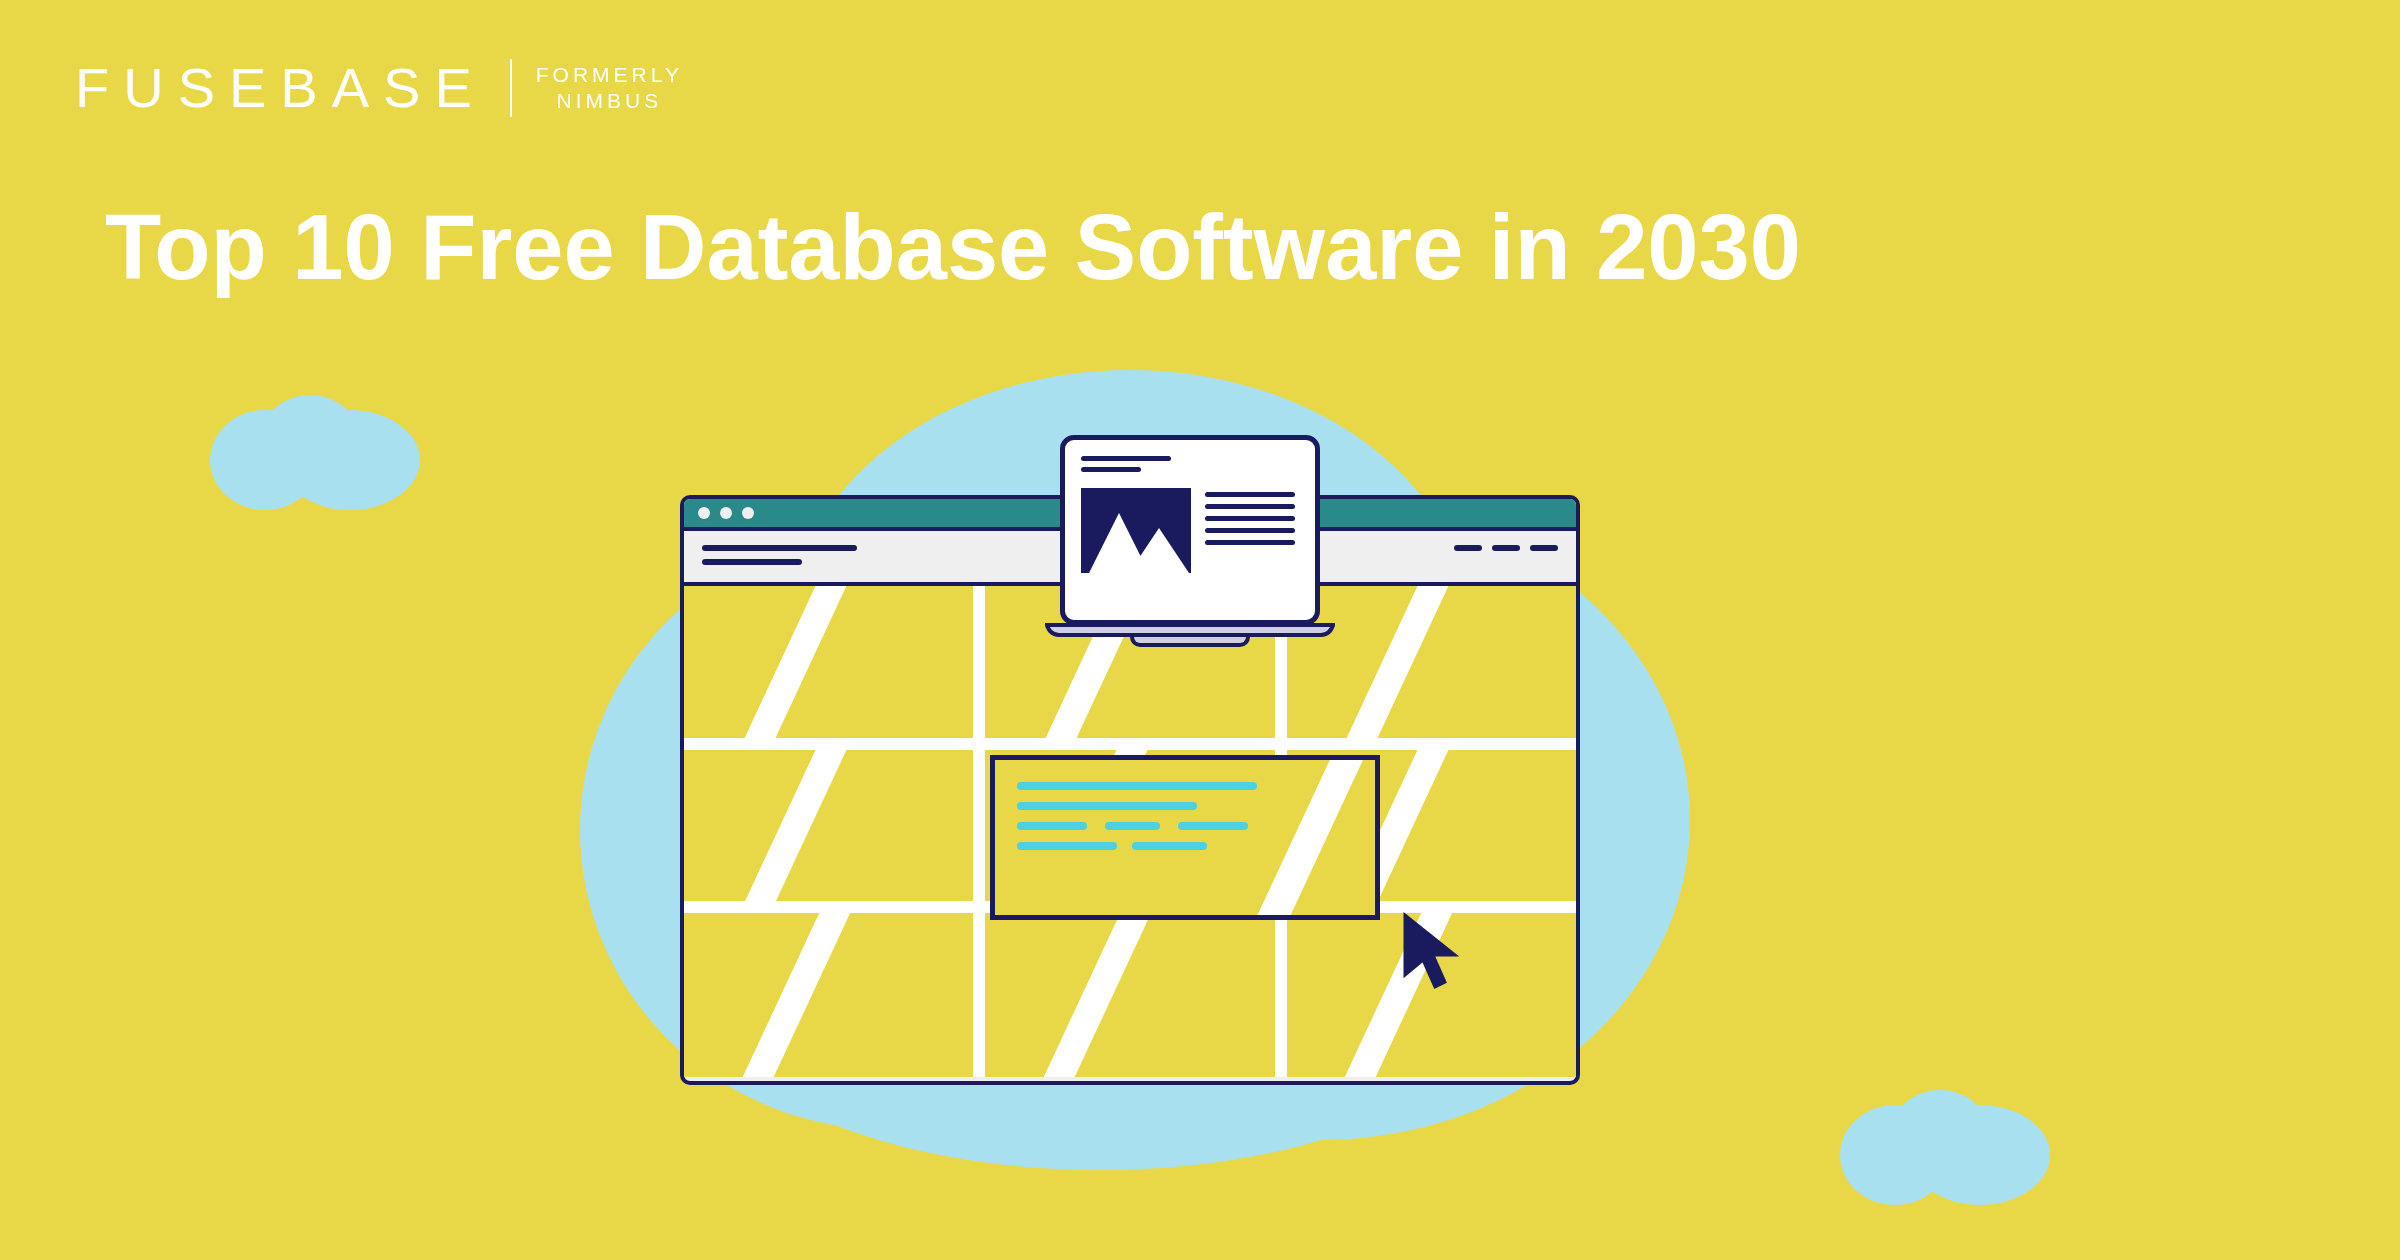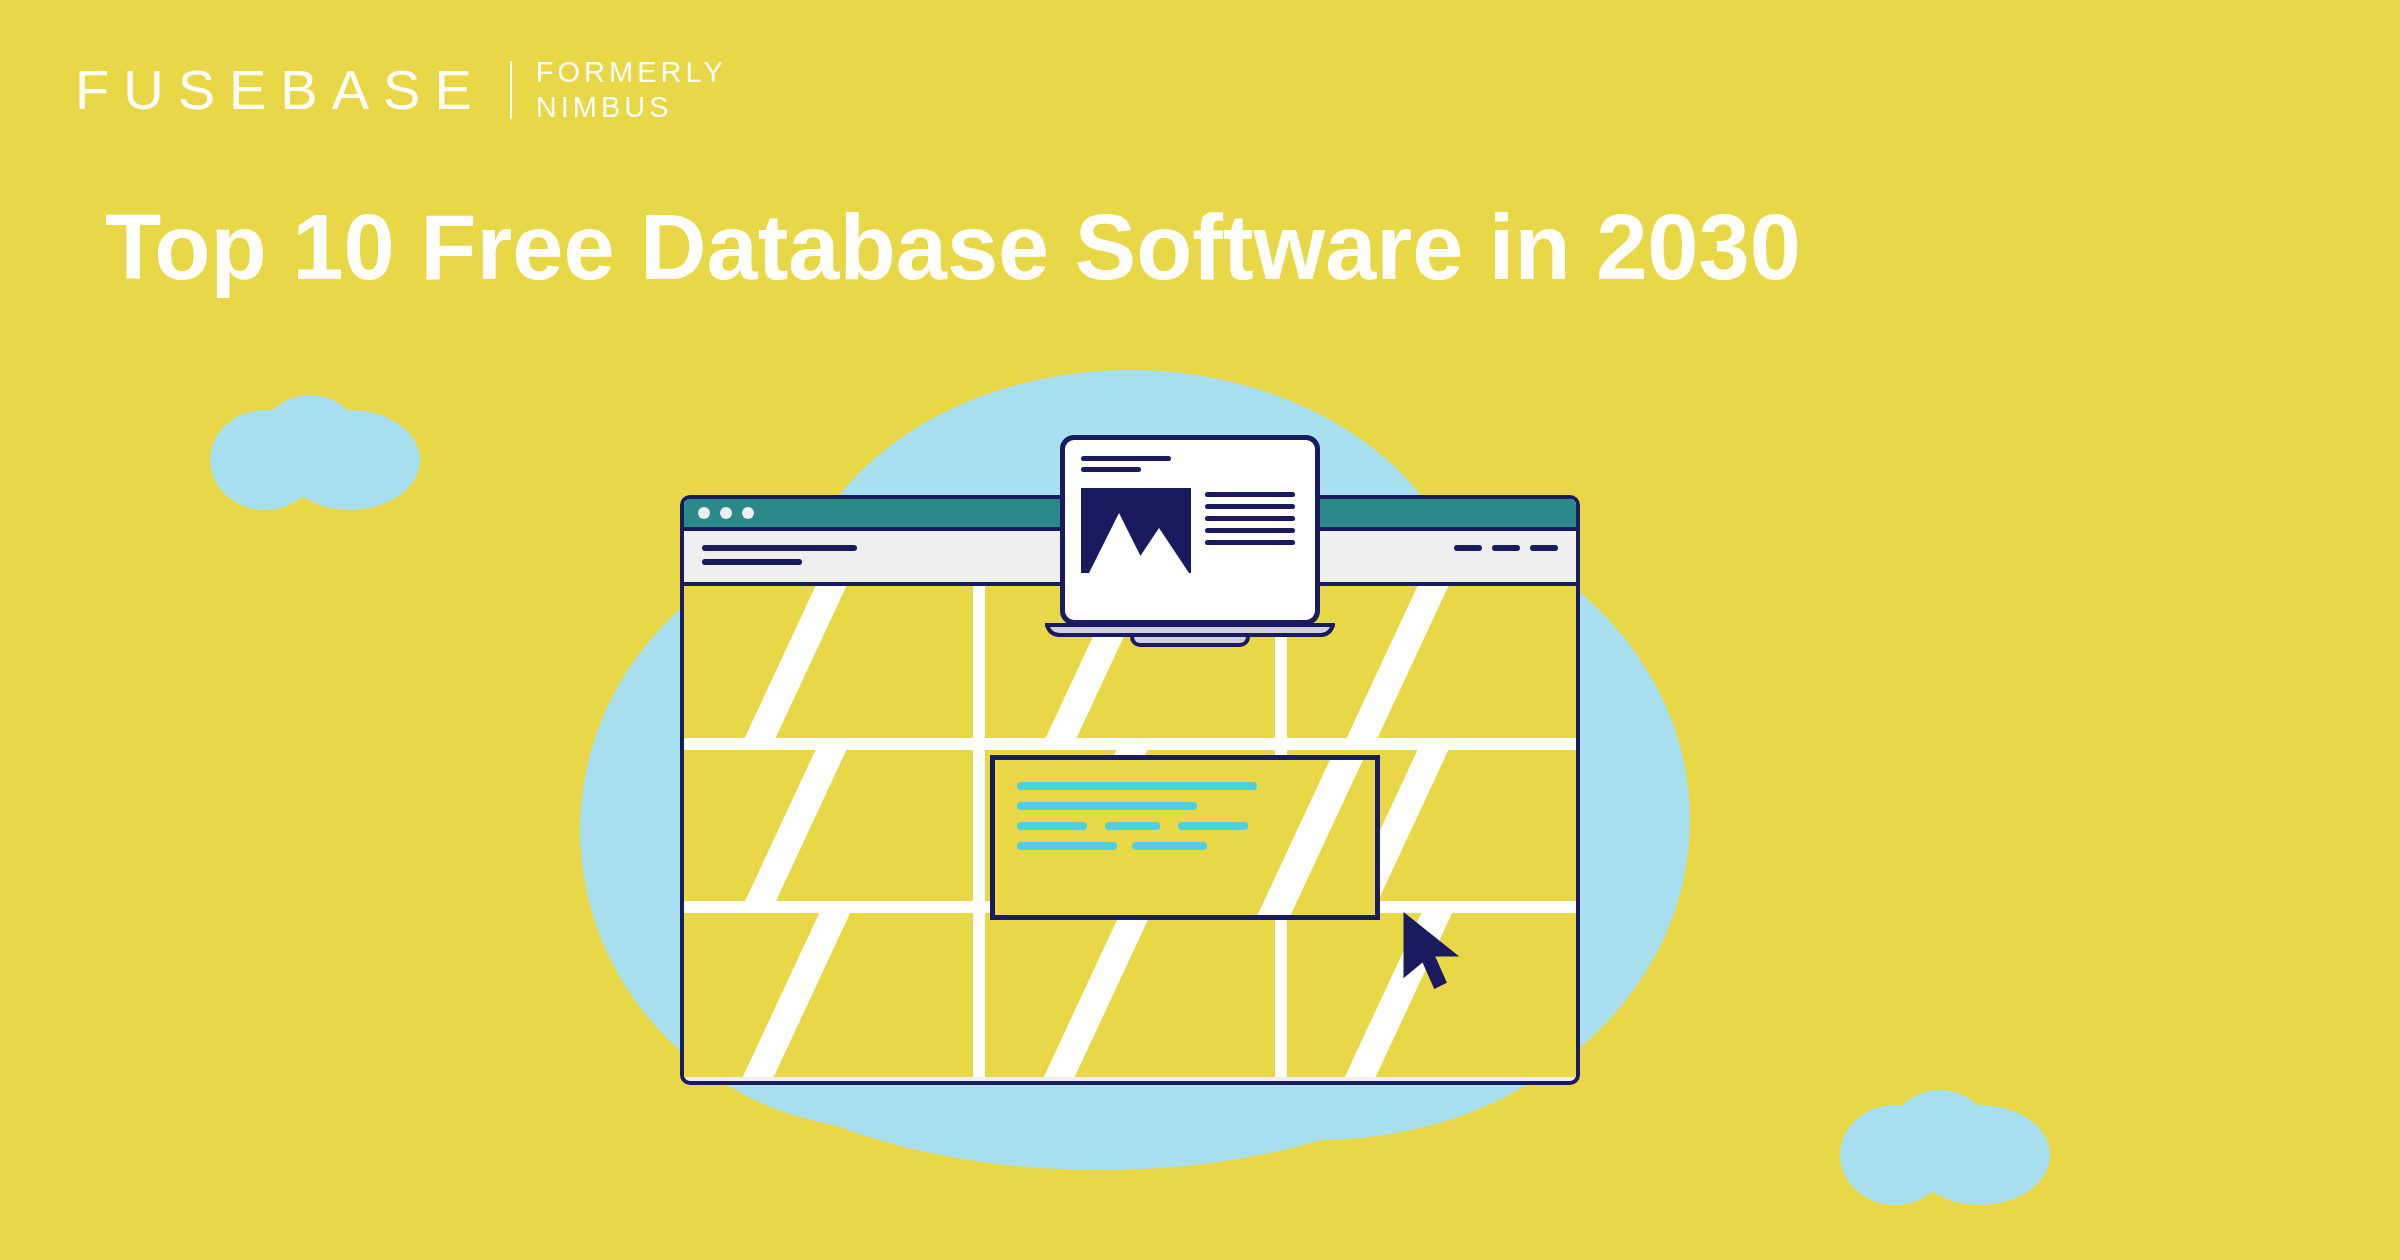--- a/index.html
+++ b/index.html
@@ -24,23 +24,24 @@
   font-size: 56px;
   font-weight: 300;
   letter-spacing: 14px;
 }
 .logo-divider {
   width: 2px;
   height: 58px;
   background: white;
 }
 .formerly {
-  font-size: 29px;
+  font-size: 21px;
   letter-spacing: 4px;
   line-height: 1.2;
+  text-align: center;
 }
 .title {
   position: absolute;
   top: 195px;
   left: 105px;
   color: white;
   font-size: 92px;
   font-weight: 700;
 }
 .cloud-big {

